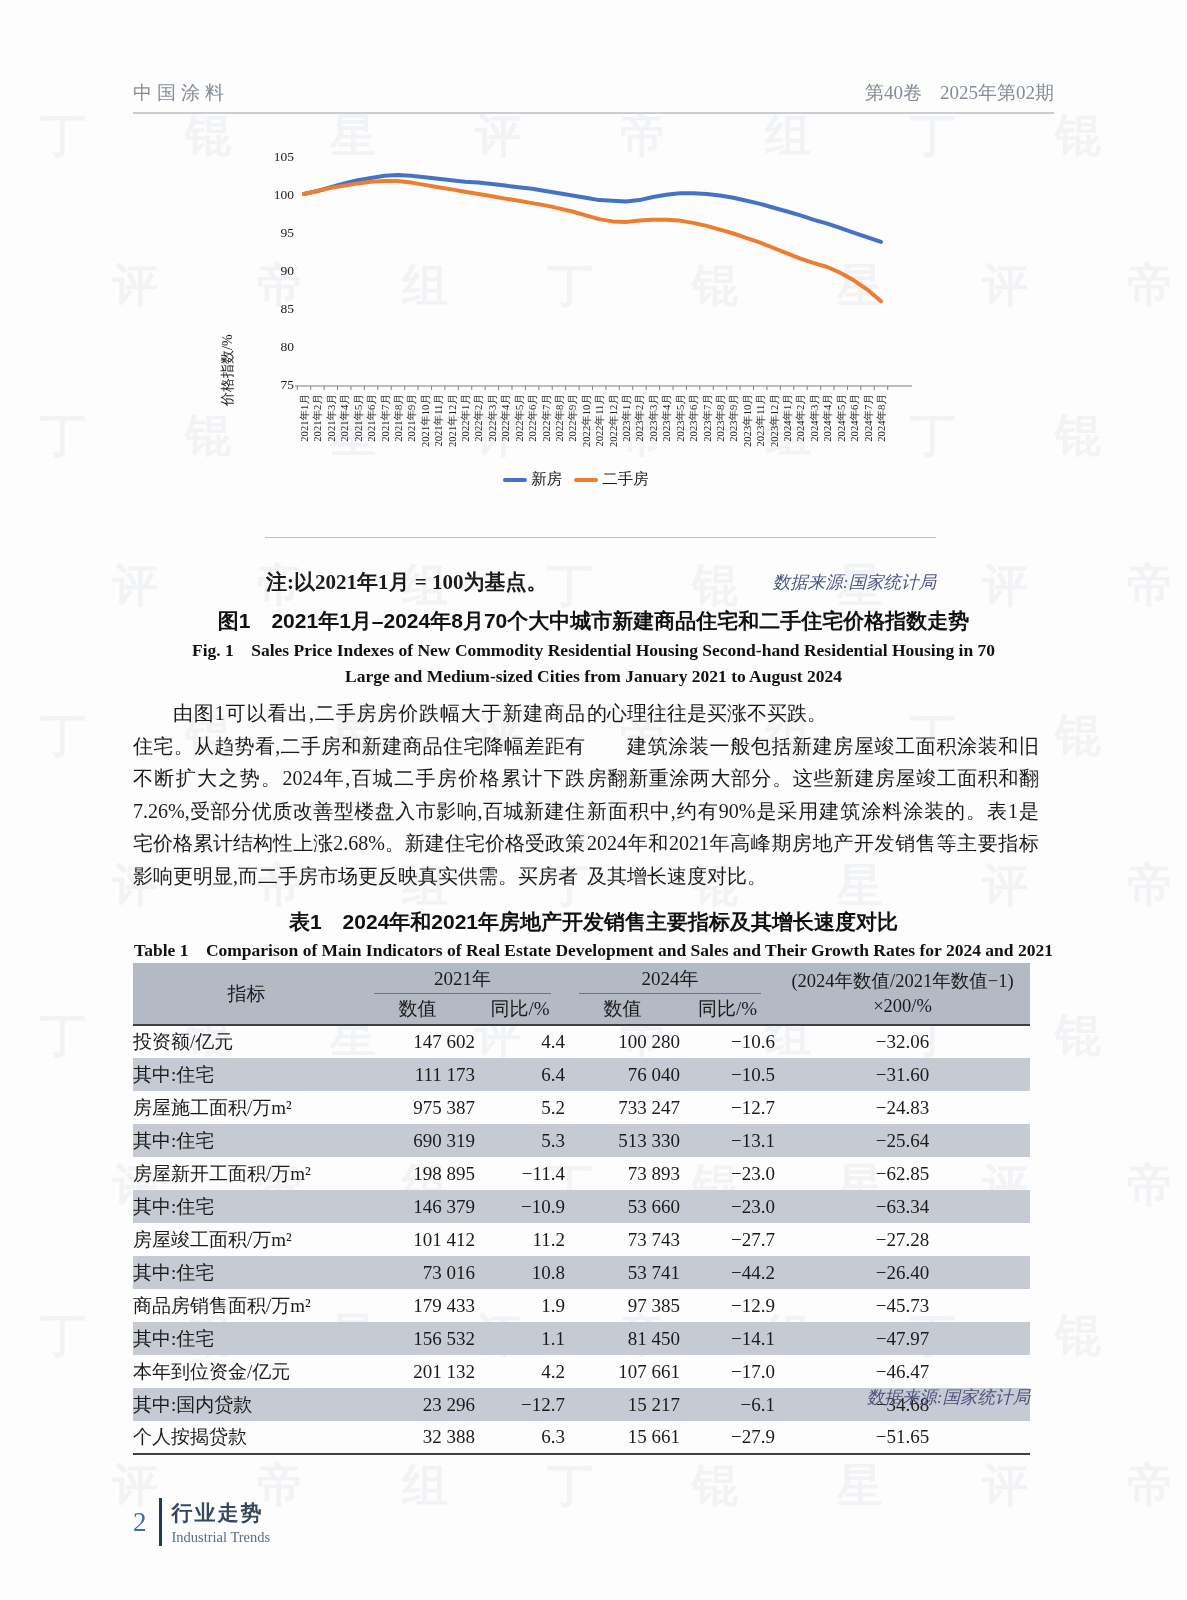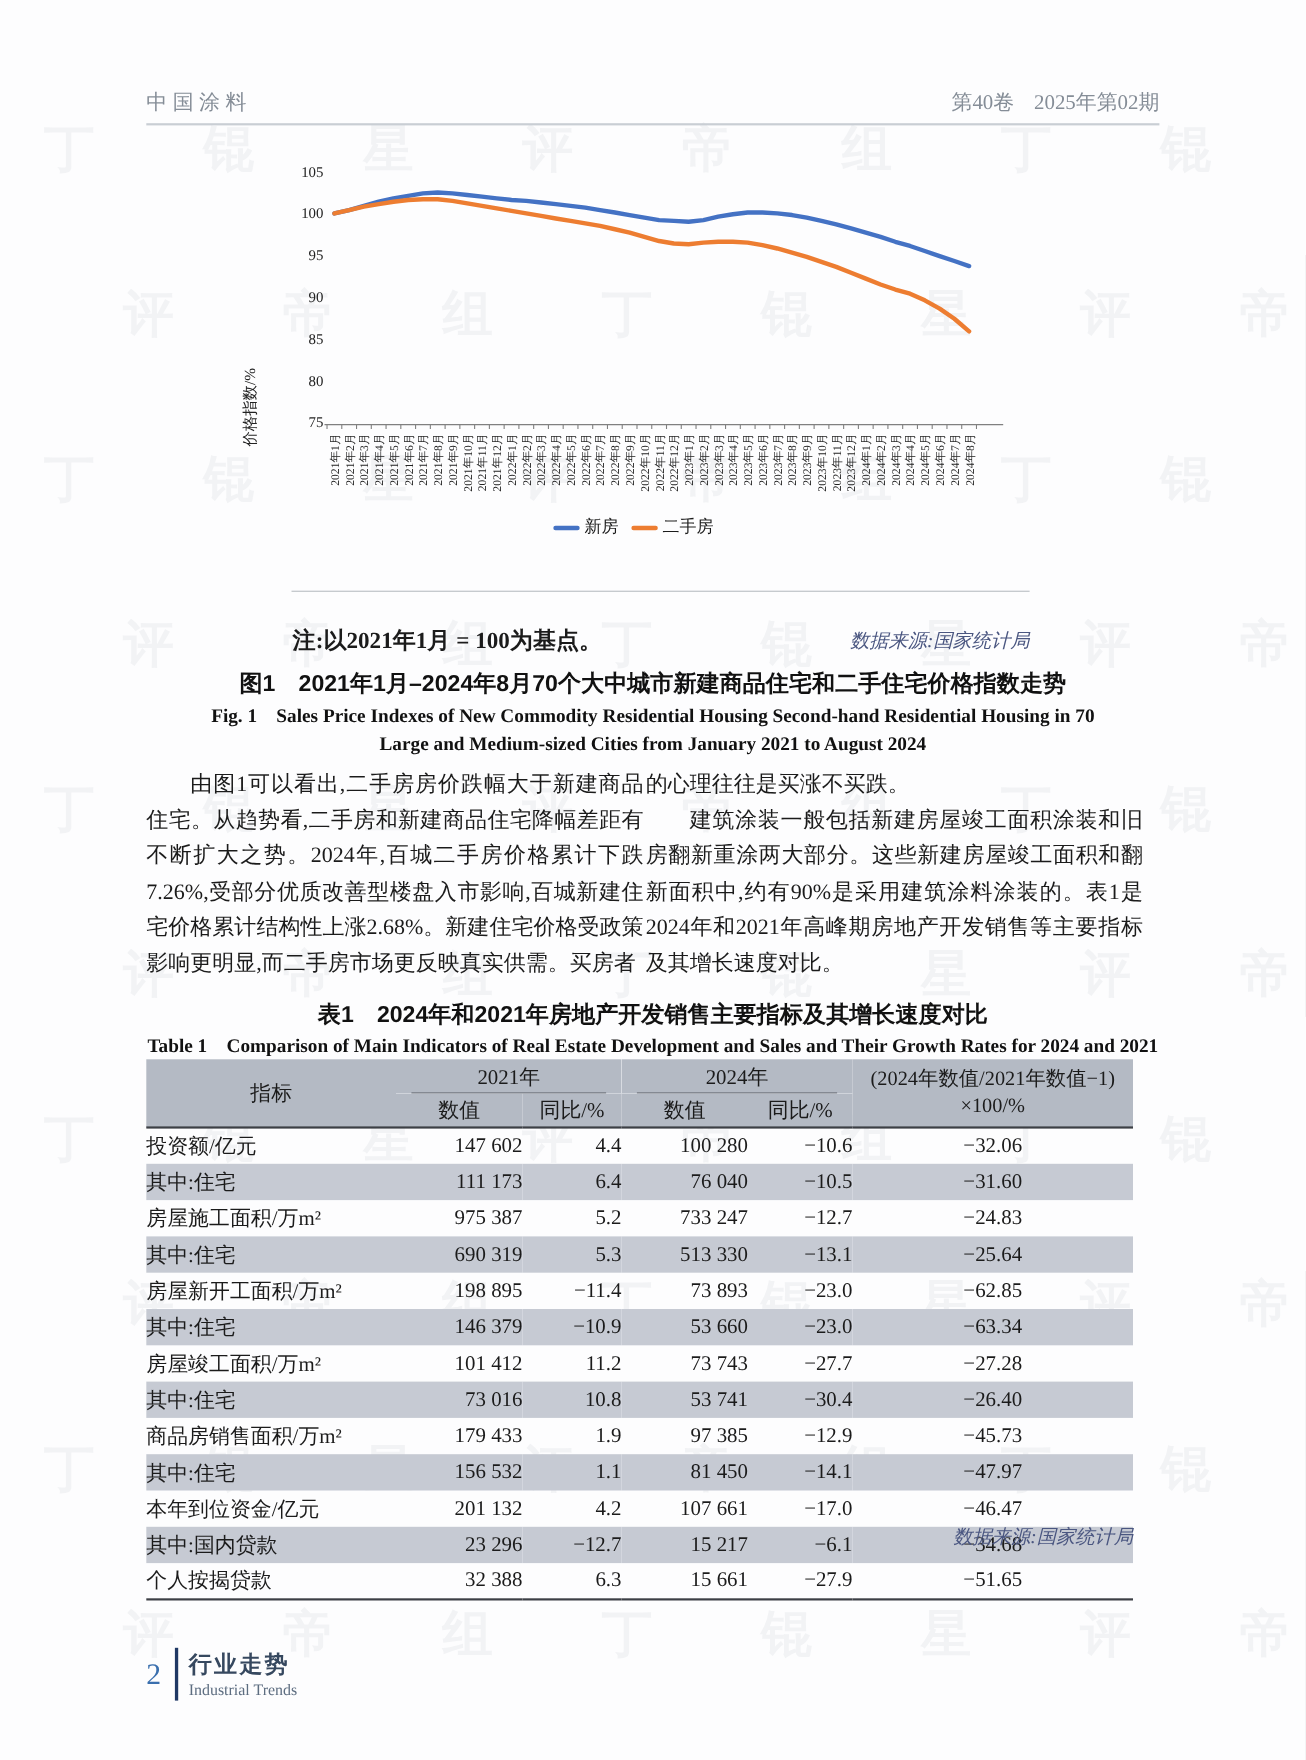--- a/index.html
+++ b/index.html
@@ -328,21 +328,21 @@
           <col style="width:95px">
           <col style="width:255px">
       </colgroup>
       <thead>
         <tr class="h1">
           <th rowspan="2">指标</th>
           <th colspan="2" class="group">2021年</th>
           <th colspan="2" class="group">2024年</th>
           <th rowspan="2" class="growth-head">
             <div>(2024年数值/2021年数值−1)</div>
-            <div>×100/%</div>
+            <div>×200/%</div>
           </th>
         </tr>
         <tr class="h2">
           <th>数值</th>
           <th>同比/%</th>
           <th>数值</th>
           <th>同比/%</th>
         </tr>
       </thead>
       <tbody id="table-body">
@@ -400,21 +400,21 @@
             <td class="num c3">11.2</td>
             <td class="num c4">73 743</td>
             <td class="num c5">−27.7</td>
             <td class="num c6">−27.28</td>
           </tr>
           <tr>
             <td class="lbl ind1">其中:住宅</td>
             <td class="num c2">73 016</td>
             <td class="num c3">10.8</td>
             <td class="num c4">53 741</td>
-            <td class="num c5">−30.4</td>
+            <td class="num c5">−44.2</td>
             <td class="num c6">−26.40</td>
           </tr>
           <tr>
             <td class="lbl ind0">商品房销售面积/万m²</td>
             <td class="num c2">179 433</td>
             <td class="num c3">1.9</td>
             <td class="num c4">97 385</td>
             <td class="num c5">−12.9</td>
             <td class="num c6">−45.73</td>
           </tr>

